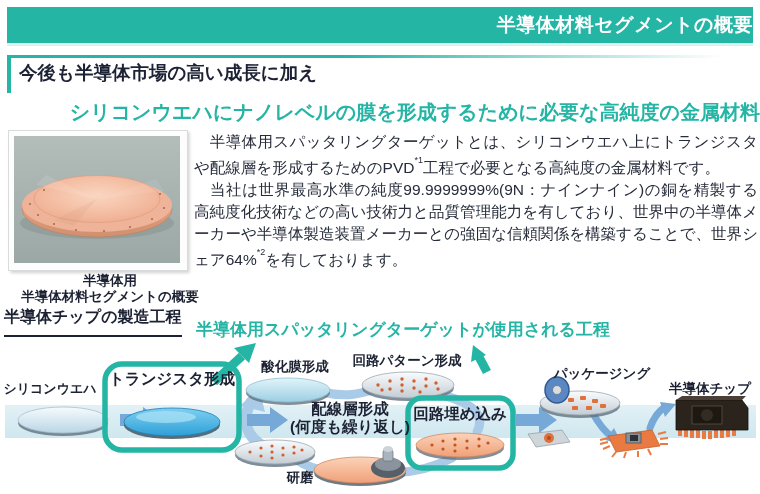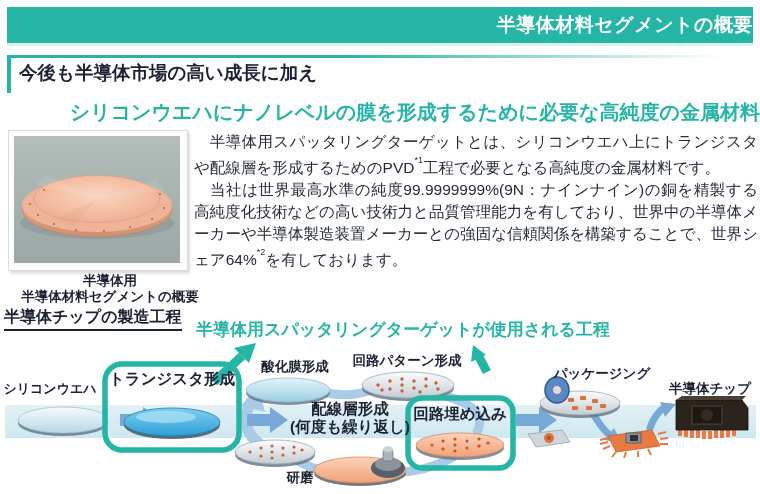--- a/index.html
+++ b/index.html
@@ -46,21 +46,21 @@
   .body-copy{
     position:absolute;left:194px;top:131px;width:564px;
     font-size:15.5px;line-height:22px;color:#262c3a;text-align:justify;
   }
   .body-copy p{margin:0;}
   .body-copy sup{font-size:9px;position:relative;top:-4px;}
   
   .process{position:absolute;left:0;top:300px;width:760px;height:194px;}
   .process-title{
     position:absolute;left:4px;top:7px;margin:0;font-size:16px;font-weight:bold;color:#1c2233;
-    border-bottom:2px solid #1c2233;padding-bottom:1px;white-space:nowrap;z-index:2;
+    border-bottom:2px solid #1c2233;padding-bottom:7px;white-space:nowrap;z-index:2;
   }
   .process-caption{
     position:absolute;left:196px;top:18px;margin:0;font-size:17px;font-weight:bold;color:#25b5a5;
     white-space:nowrap;z-index:2;
   }
   .process svg{position:absolute;left:0;top:0;z-index:1;}
   .process svg text{font-family:"Liberation Sans","DejaVu Sans",sans-serif;fill:#1c2233;}
   .lbl{font-size:13.5px;font-weight:bold;}
   .lbl-big{font-size:15.5px;font-weight:bold;}
   .lbl-sm{font-size:13px;font-weight:bold;}

